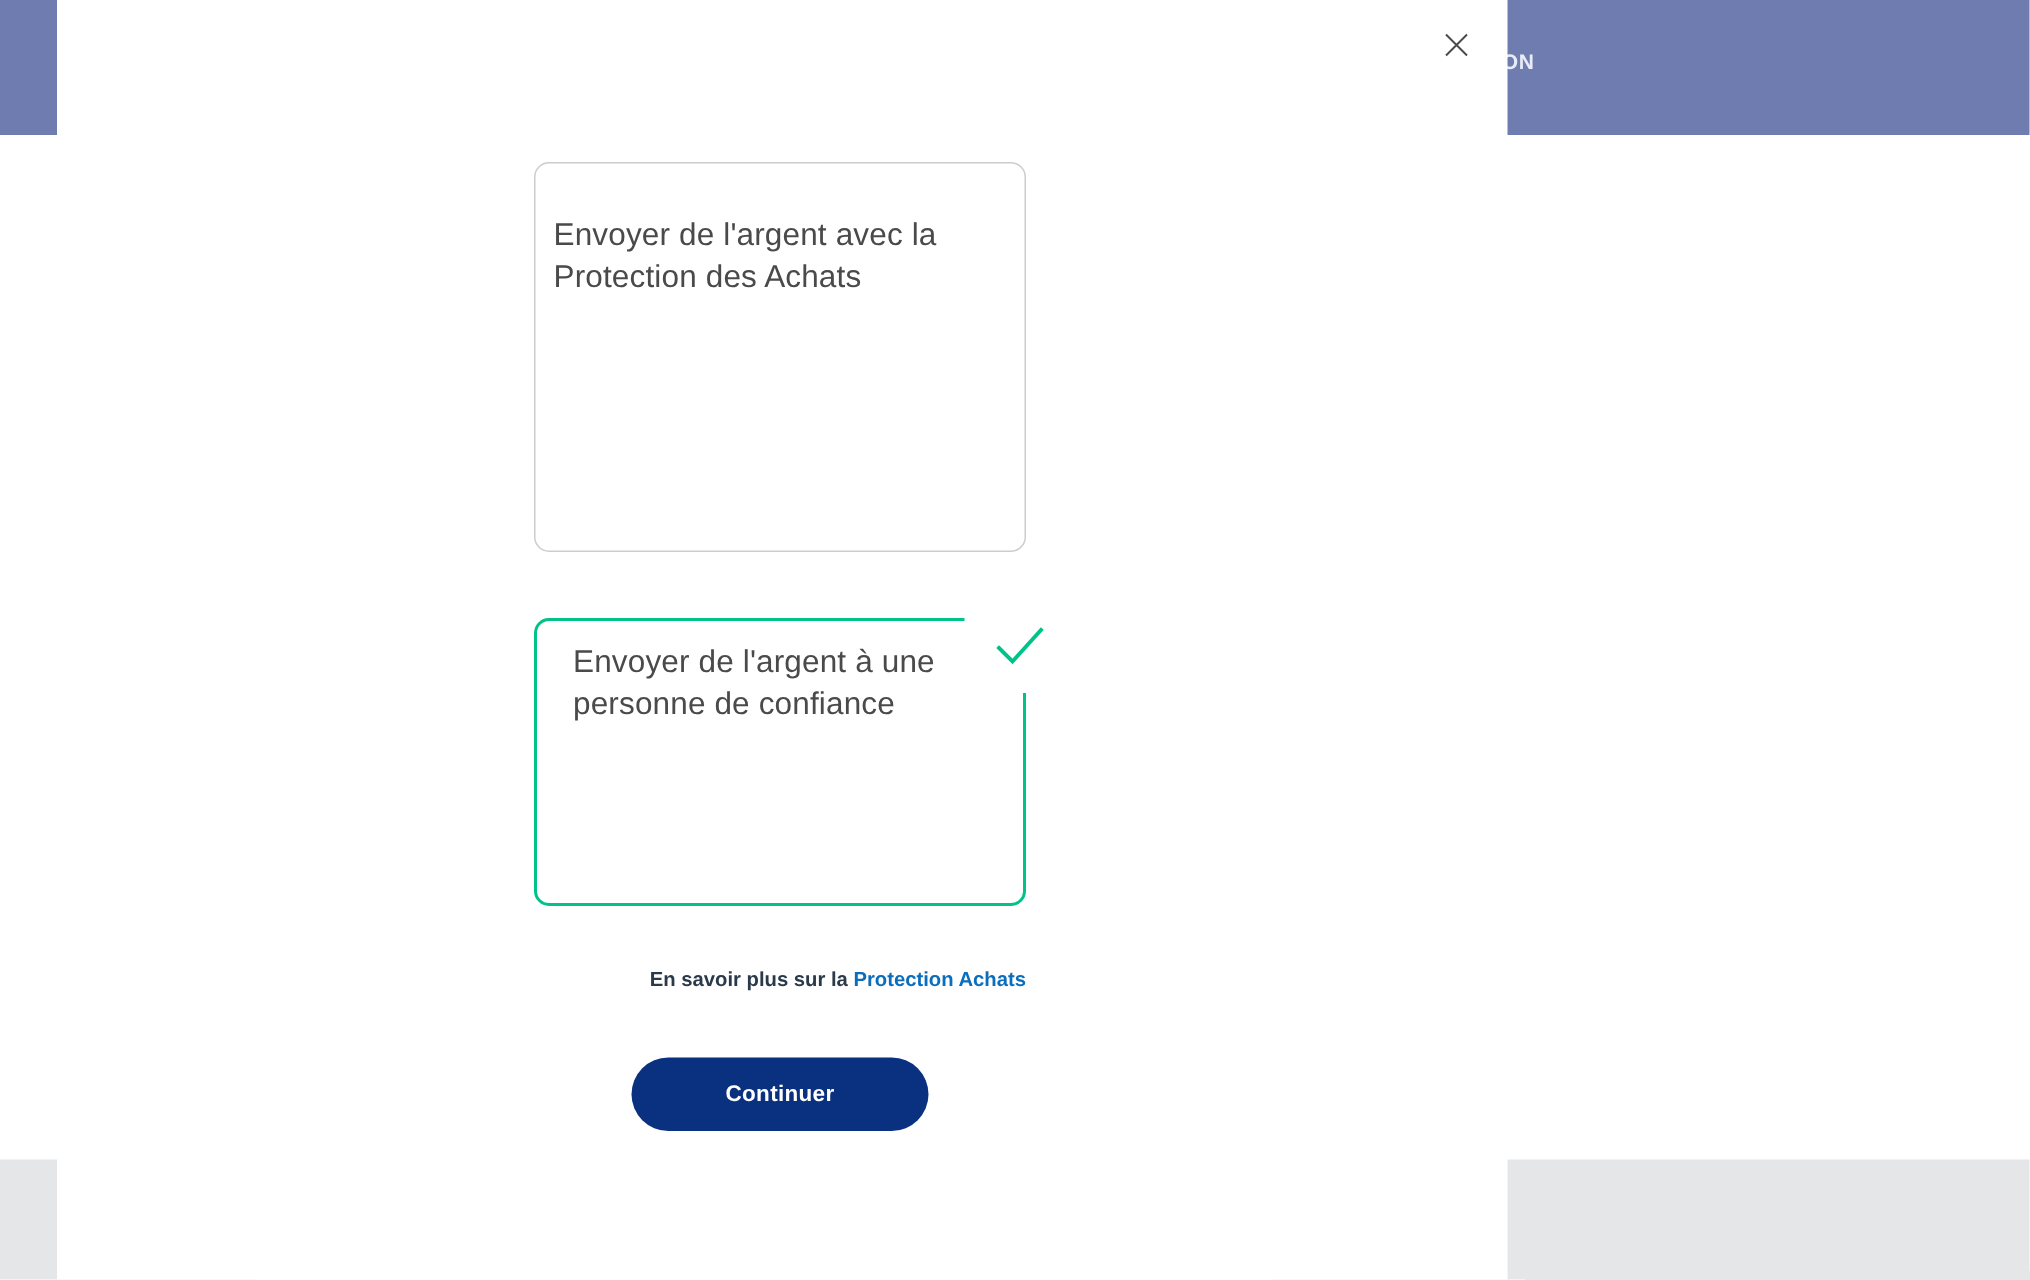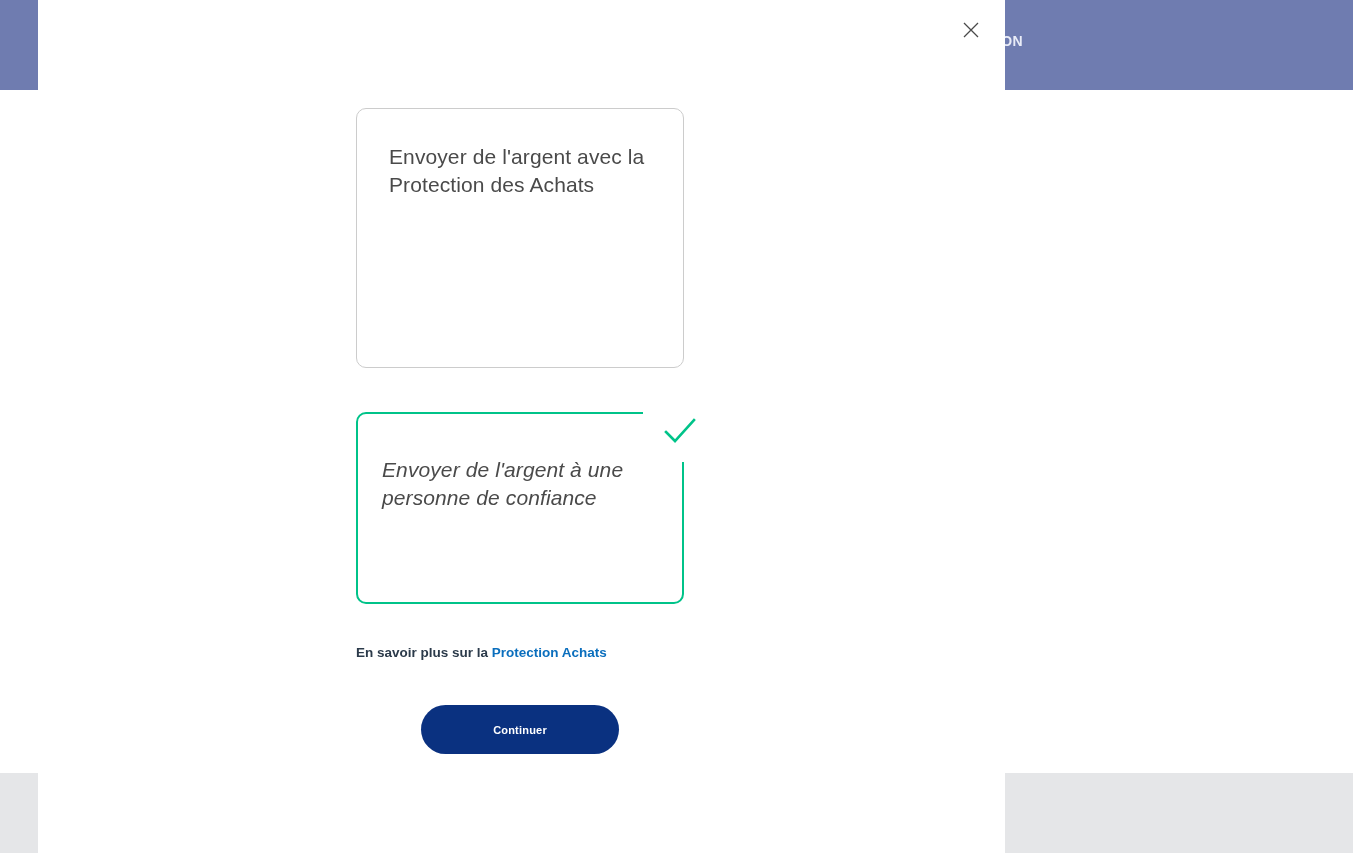--- a/index.html
+++ b/index.html
@@ -102,34 +102,33 @@
   }
 
   
   .card {
     position: absolute;
     left: 318px;
     width: 328px;
     box-sizing: border-box;
     background: #ffffff;
     border-radius: 10px;
-    padding: 34px 24px 24px 32px;
+    padding: 34px 24px 24px 12px;
     cursor: pointer;
   }
   .card-unselected {
     top: 108px;
     height: 260px;
     border: 1px solid #cccccc;
   }
   .card-selected {
     top: 412px;
     height: 192px;
     border: 2px solid #00c389;
-    padding: 42px 24px 24px 24px;
-    font-style: italic;
+    padding: 14px 24px 24px 24px;
   }
   
   .card-selected::before {
     content: "";
     position: absolute;
     right: -3px;
     top: -4px;
     width: 42px;
     height: 52px;
     background: #ffffff;
@@ -159,21 +158,21 @@
     line-height: 22.5px;
     margin: 0;
   }
 
   
   .learn-more {
     position: absolute;
     left: 318px;
     top: 645px;
     width: 328px;
-    text-align: left;
+    text-align: right;
     font-size: 13.5px;
     font-weight: bold;
     color: #2b3a4a;
   }
   .learn-more-link {
     color: #0a6ebd;
     font-weight: bold;
     text-decoration: none;
     cursor: pointer;
   }
@@ -183,21 +182,21 @@
     position: absolute;
     left: 383px;
     top: 705px;
     width: 198px;
     height: 49px;
     border: none;
     border-radius: 25px;
     background: #0a3180;
     color: #ffffff;
     font-family: "Liberation Sans", sans-serif;
-    font-size: 11px;
+    font-size: 15px;
     font-weight: bold;
     cursor: pointer;
     letter-spacing: .2px;
   }
 
   
   .annotation {
     position: absolute;
     color: #ff0066;
     font-family: "Liberation Sans", sans-serif;

